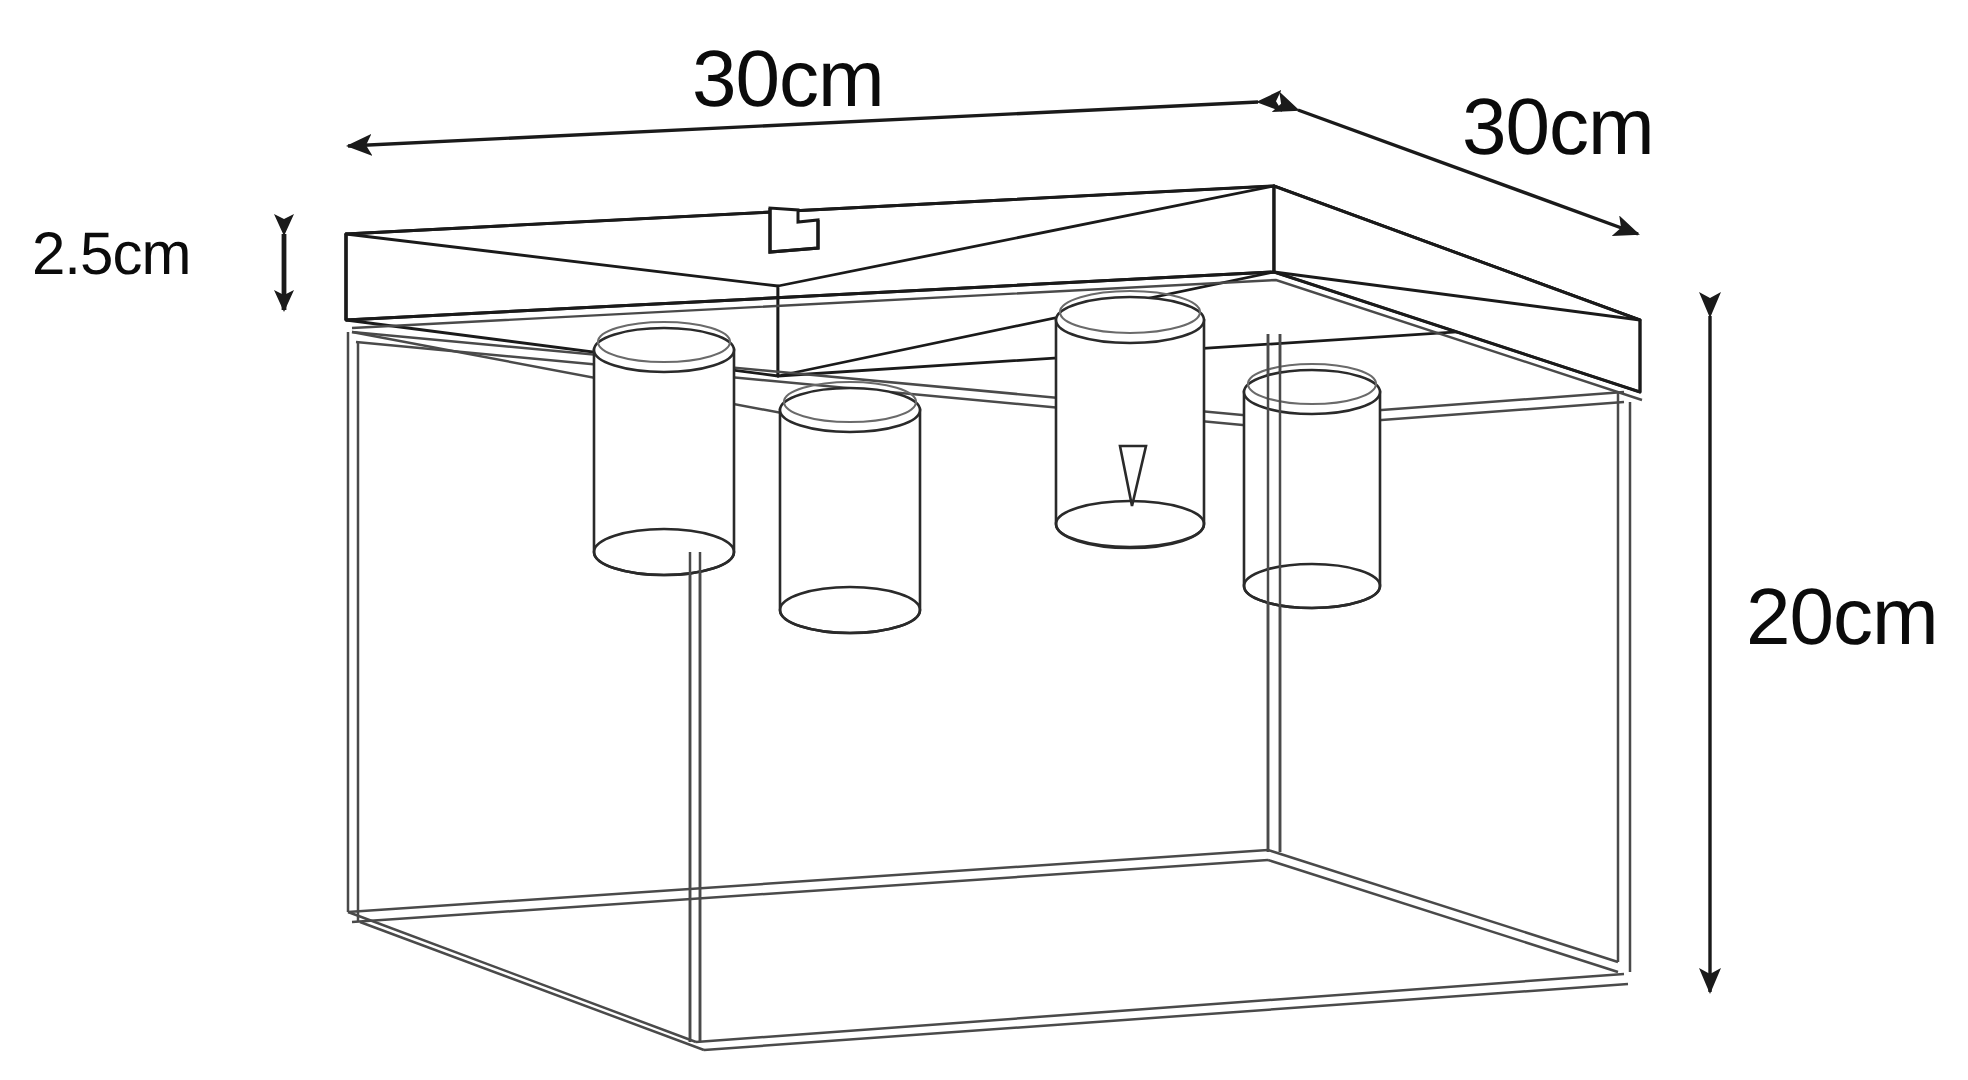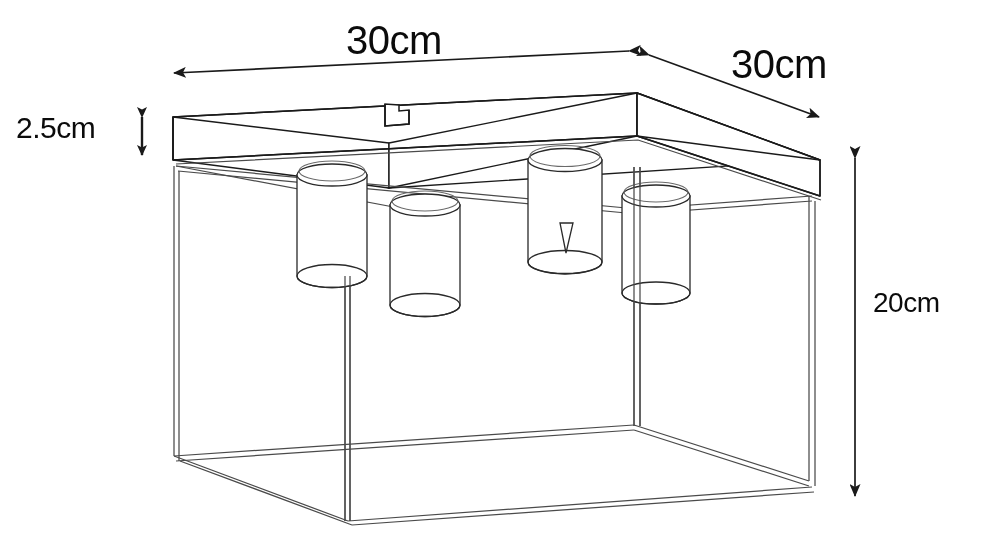--- a/index.html
+++ b/index.html
@@ -17,21 +17,21 @@
     font-family:"Liberation Sans","DejaVu Sans",sans-serif;
     font-weight:400;
     white-space:nowrap;
     letter-spacing:-0.5px;
     line-height:1;
     user-select:none;
   }
   .lbl-width-front{left:346px;top:20px;font-size:40px;}
   .lbl-width-side{left:731px;top:44px;font-size:40px;}
   .lbl-canopy{left:16px;top:113px;font-size:30px;}
-  .lbl-height{left:873px;top:289px;font-size:28px;}
+  .lbl-height{left:873px;top:289px;font-size:40px;}
 </style>
 </head>
 <body>
 
 <div id="stage">
 
   <svg class="drawing" viewBox="0 0 984 540" xmlns="http://www.w3.org/2000/svg">
 
     <defs>
       <marker id="ah" markerWidth="13" markerHeight="11" refX="12" refY="5.5" orient="auto" markerUnits="userSpaceOnUse">

